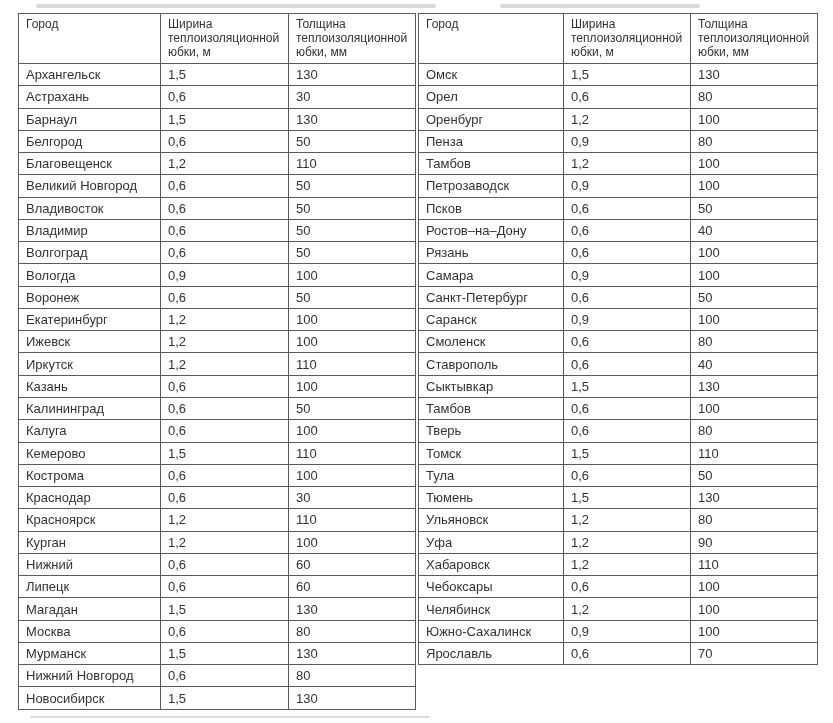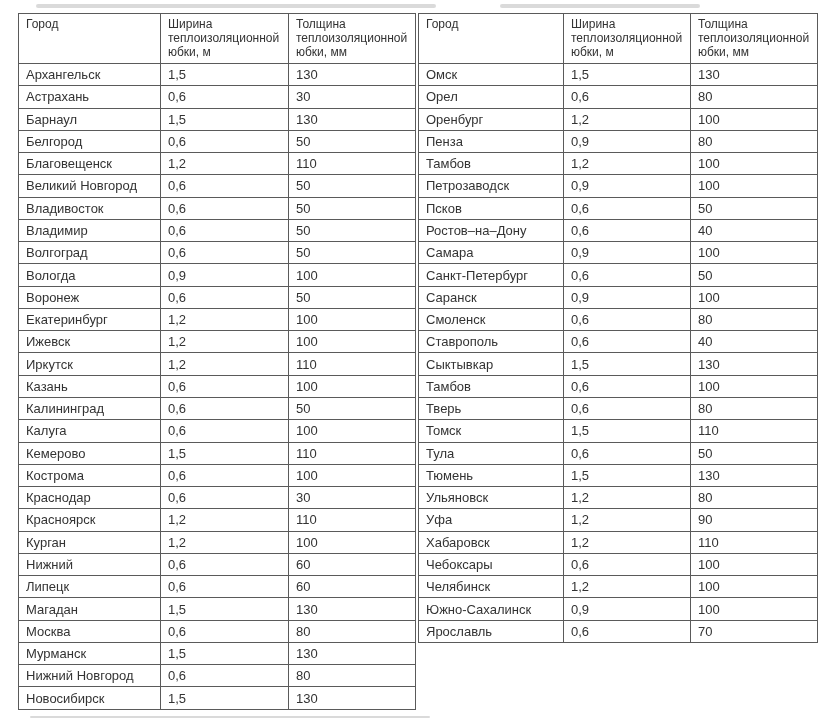--- a/index.html
+++ b/index.html
@@ -286,20 +286,25 @@
             <td>Псков</td>
             <td>0,6</td>
             <td>50</td>
           </tr>
           <tr>
             <td>Ростов–на–Дону</td>
             <td>0,6</td>
             <td>40</td>
           </tr>
           <tr>
+            <td>Рязань</td>
+            <td>0,6</td>
+            <td>100</td>
+          </tr>
+          <tr>
             <td>Самара</td>
             <td>0,9</td>
             <td>100</td>
           </tr>
           <tr>
             <td>Санкт-Петербург</td>
             <td>0,6</td>
             <td>50</td>
           </tr>
           <tr>

